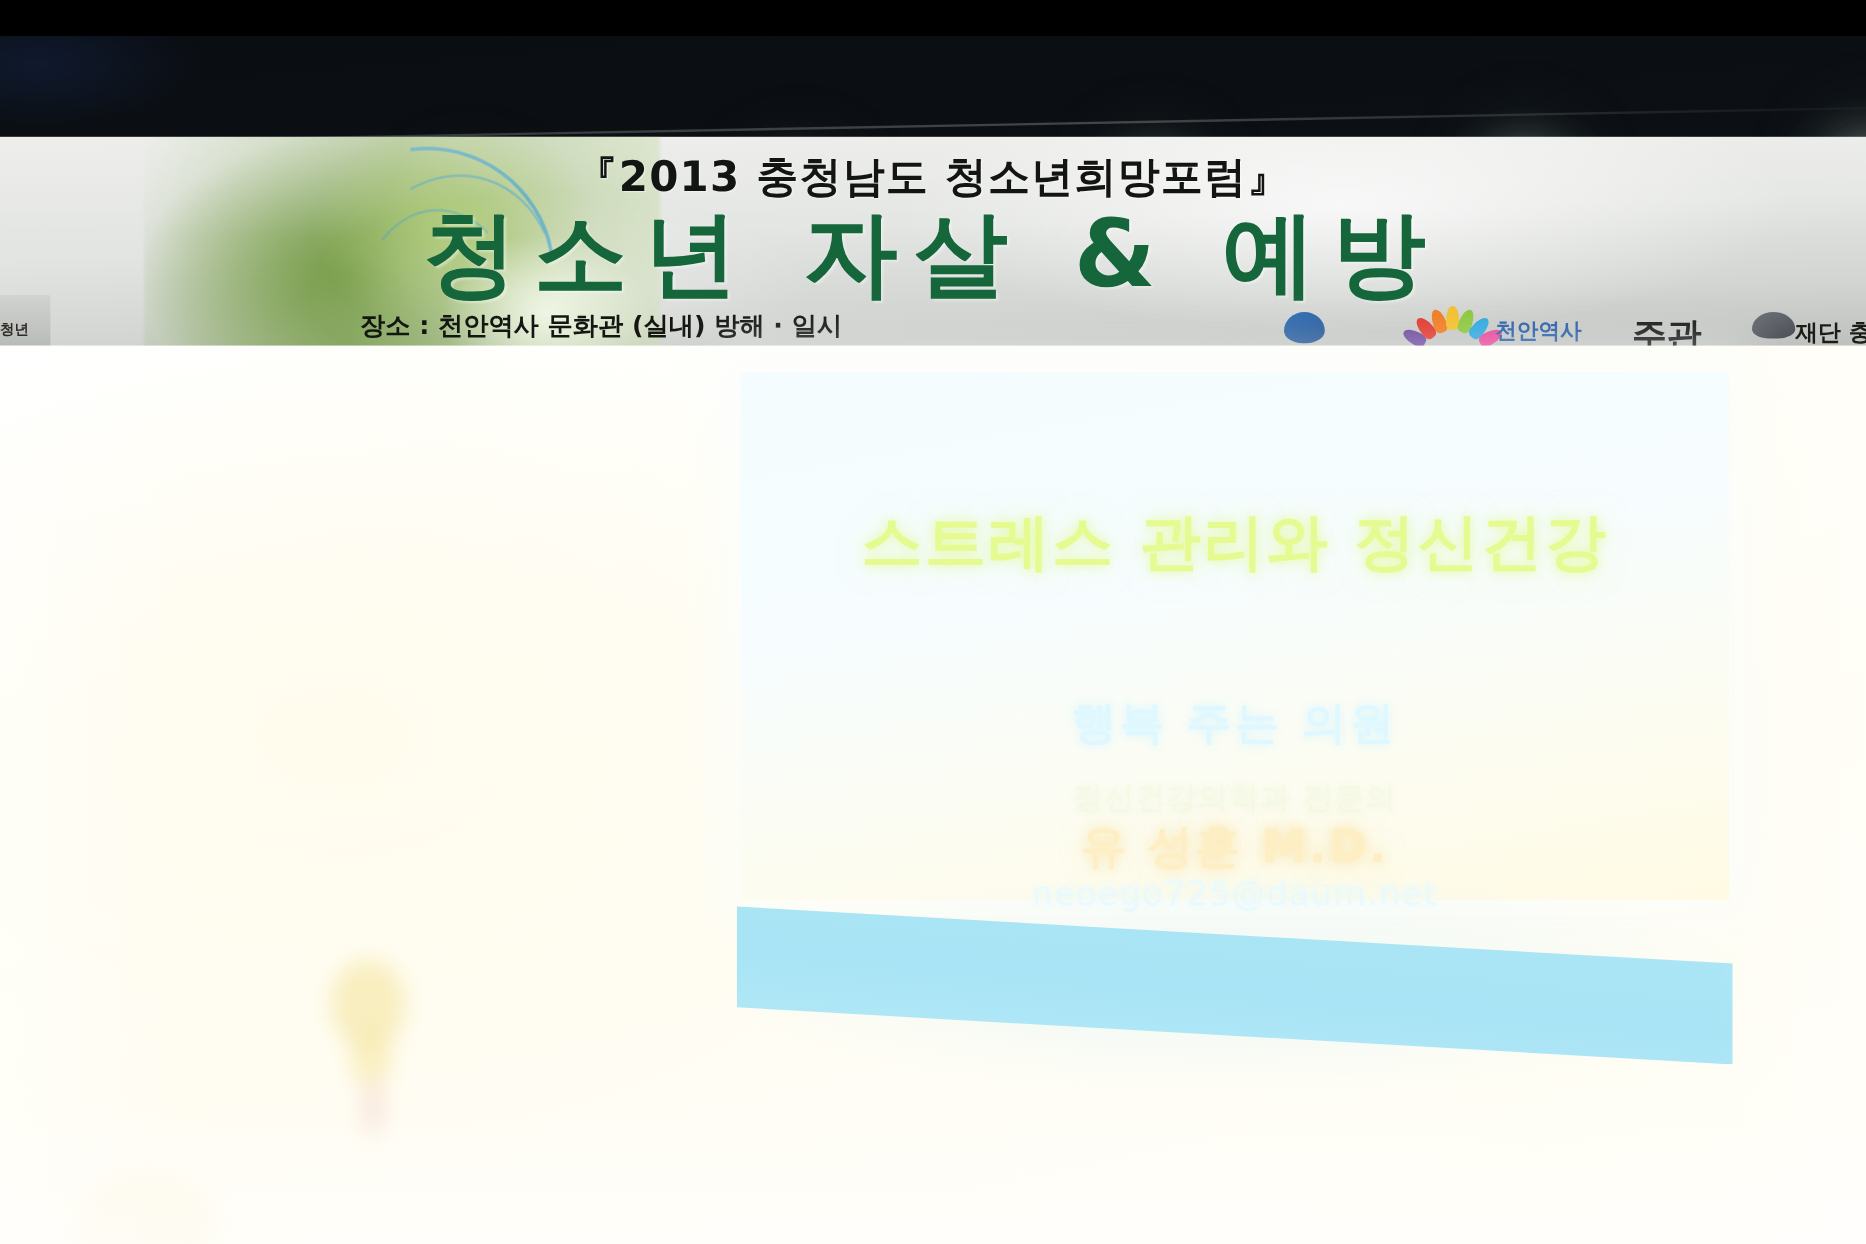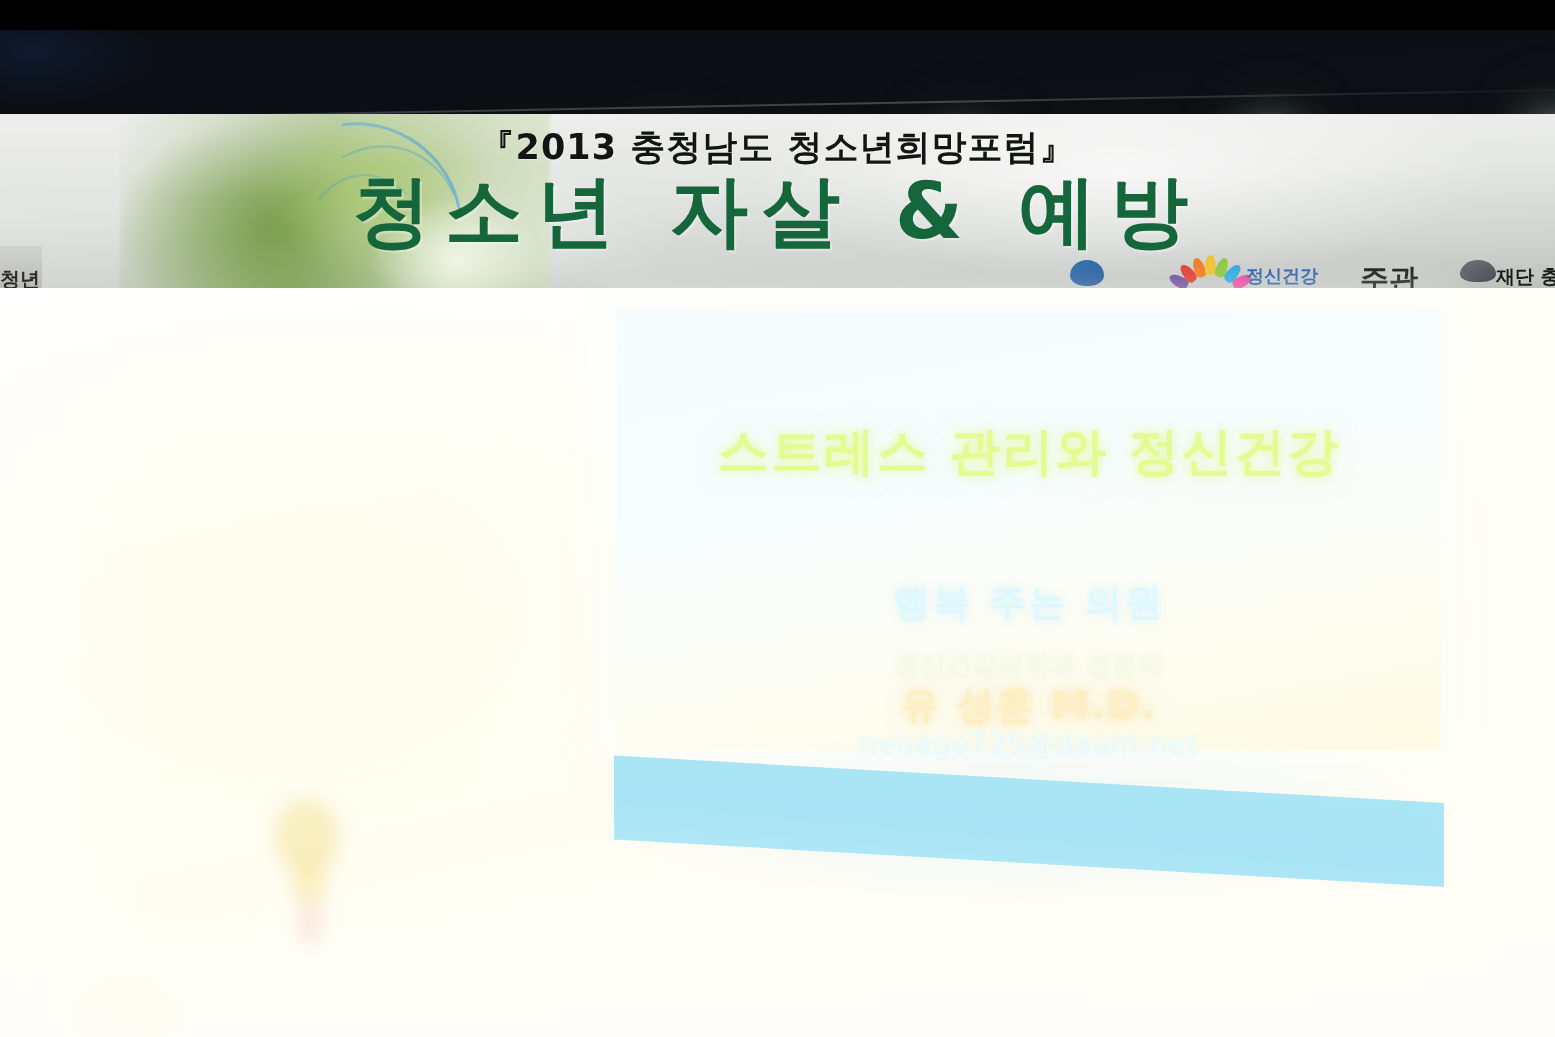--- a/index.html
+++ b/index.html
@@ -276,21 +276,21 @@
   .left-strip {
     position: absolute;
     left: 0; top: 216px;
     width: 42px; height: 54px;
     background: linear-gradient(180deg, #cfd2ce, #aeb2ae);
     opacity: .9;
   }
   .left-strip-txt {
     position: absolute;
     left: 0; top: 236px;
-    font-size: 20px; font-weight: 700; color: #15100d; opacity: .85;
+    font-size: 12px; font-weight: 700; color: #15100d; opacity: .85;
   }
 </style>
 </head>
 <body>
 
 <div id="scene">
 
   <div class="ceiling">
     <div class="ceiling-seam s1"></div>
     <div class="ceiling-seam s2"></div>
@@ -313,33 +313,34 @@
 
   <div class="banner">
     <div class="banner-art"></div>
     <div class="swirl a"></div>
     <div class="swirl b"></div>
     <div class="swirl c"></div>
     <div class="banner-sheen"></div>
 
     <div class="banner-title">『2013 충청남도 청소년희망포럼』</div>
     <div class="banner-headline">청소년 자살 &amp; 예방</div>
+    <div class="banner-venue">장소 : 천안역사 문화관 (실내) 방해 · 일시</div>
 
     <div class="logos">
       <div class="logo-blue"></div>
       <div class="logo-petals">
         <i style="left:2px;  top:12px; background:#6f4b9e; transform:rotate(-62deg);"></i>
         <i style="left:9px;  top:7px;  background:#e03a2f; transform:rotate(-40deg);"></i>
         <i style="left:17px; top:3px;  background:#f07c22; transform:rotate(-20deg);"></i>
         <i style="left:25px; top:1px;  background:#f2c12e; transform:rotate(0deg);"></i>
         <i style="left:33px; top:3px;  background:#8ec63f; transform:rotate(20deg);"></i>
         <i style="left:41px; top:7px;  background:#2fa8df; transform:rotate(40deg);"></i>
         <i style="left:48px; top:12px; background:#e8489b; transform:rotate(62deg);"></i>
       </div>
-      <div class="logo-word">정신건강</div>
+      <div class="logo-word">천안역사</div>
       <div class="logo-word2">주관</div>
       <div class="logo-gray"></div>
       <div class="logo-word3">재단 충청남도</div>
     </div>
   </div>
 
   <div class="left-strip"></div>
   <div class="left-strip-txt">청년</div>
 
   <div class="wall">

